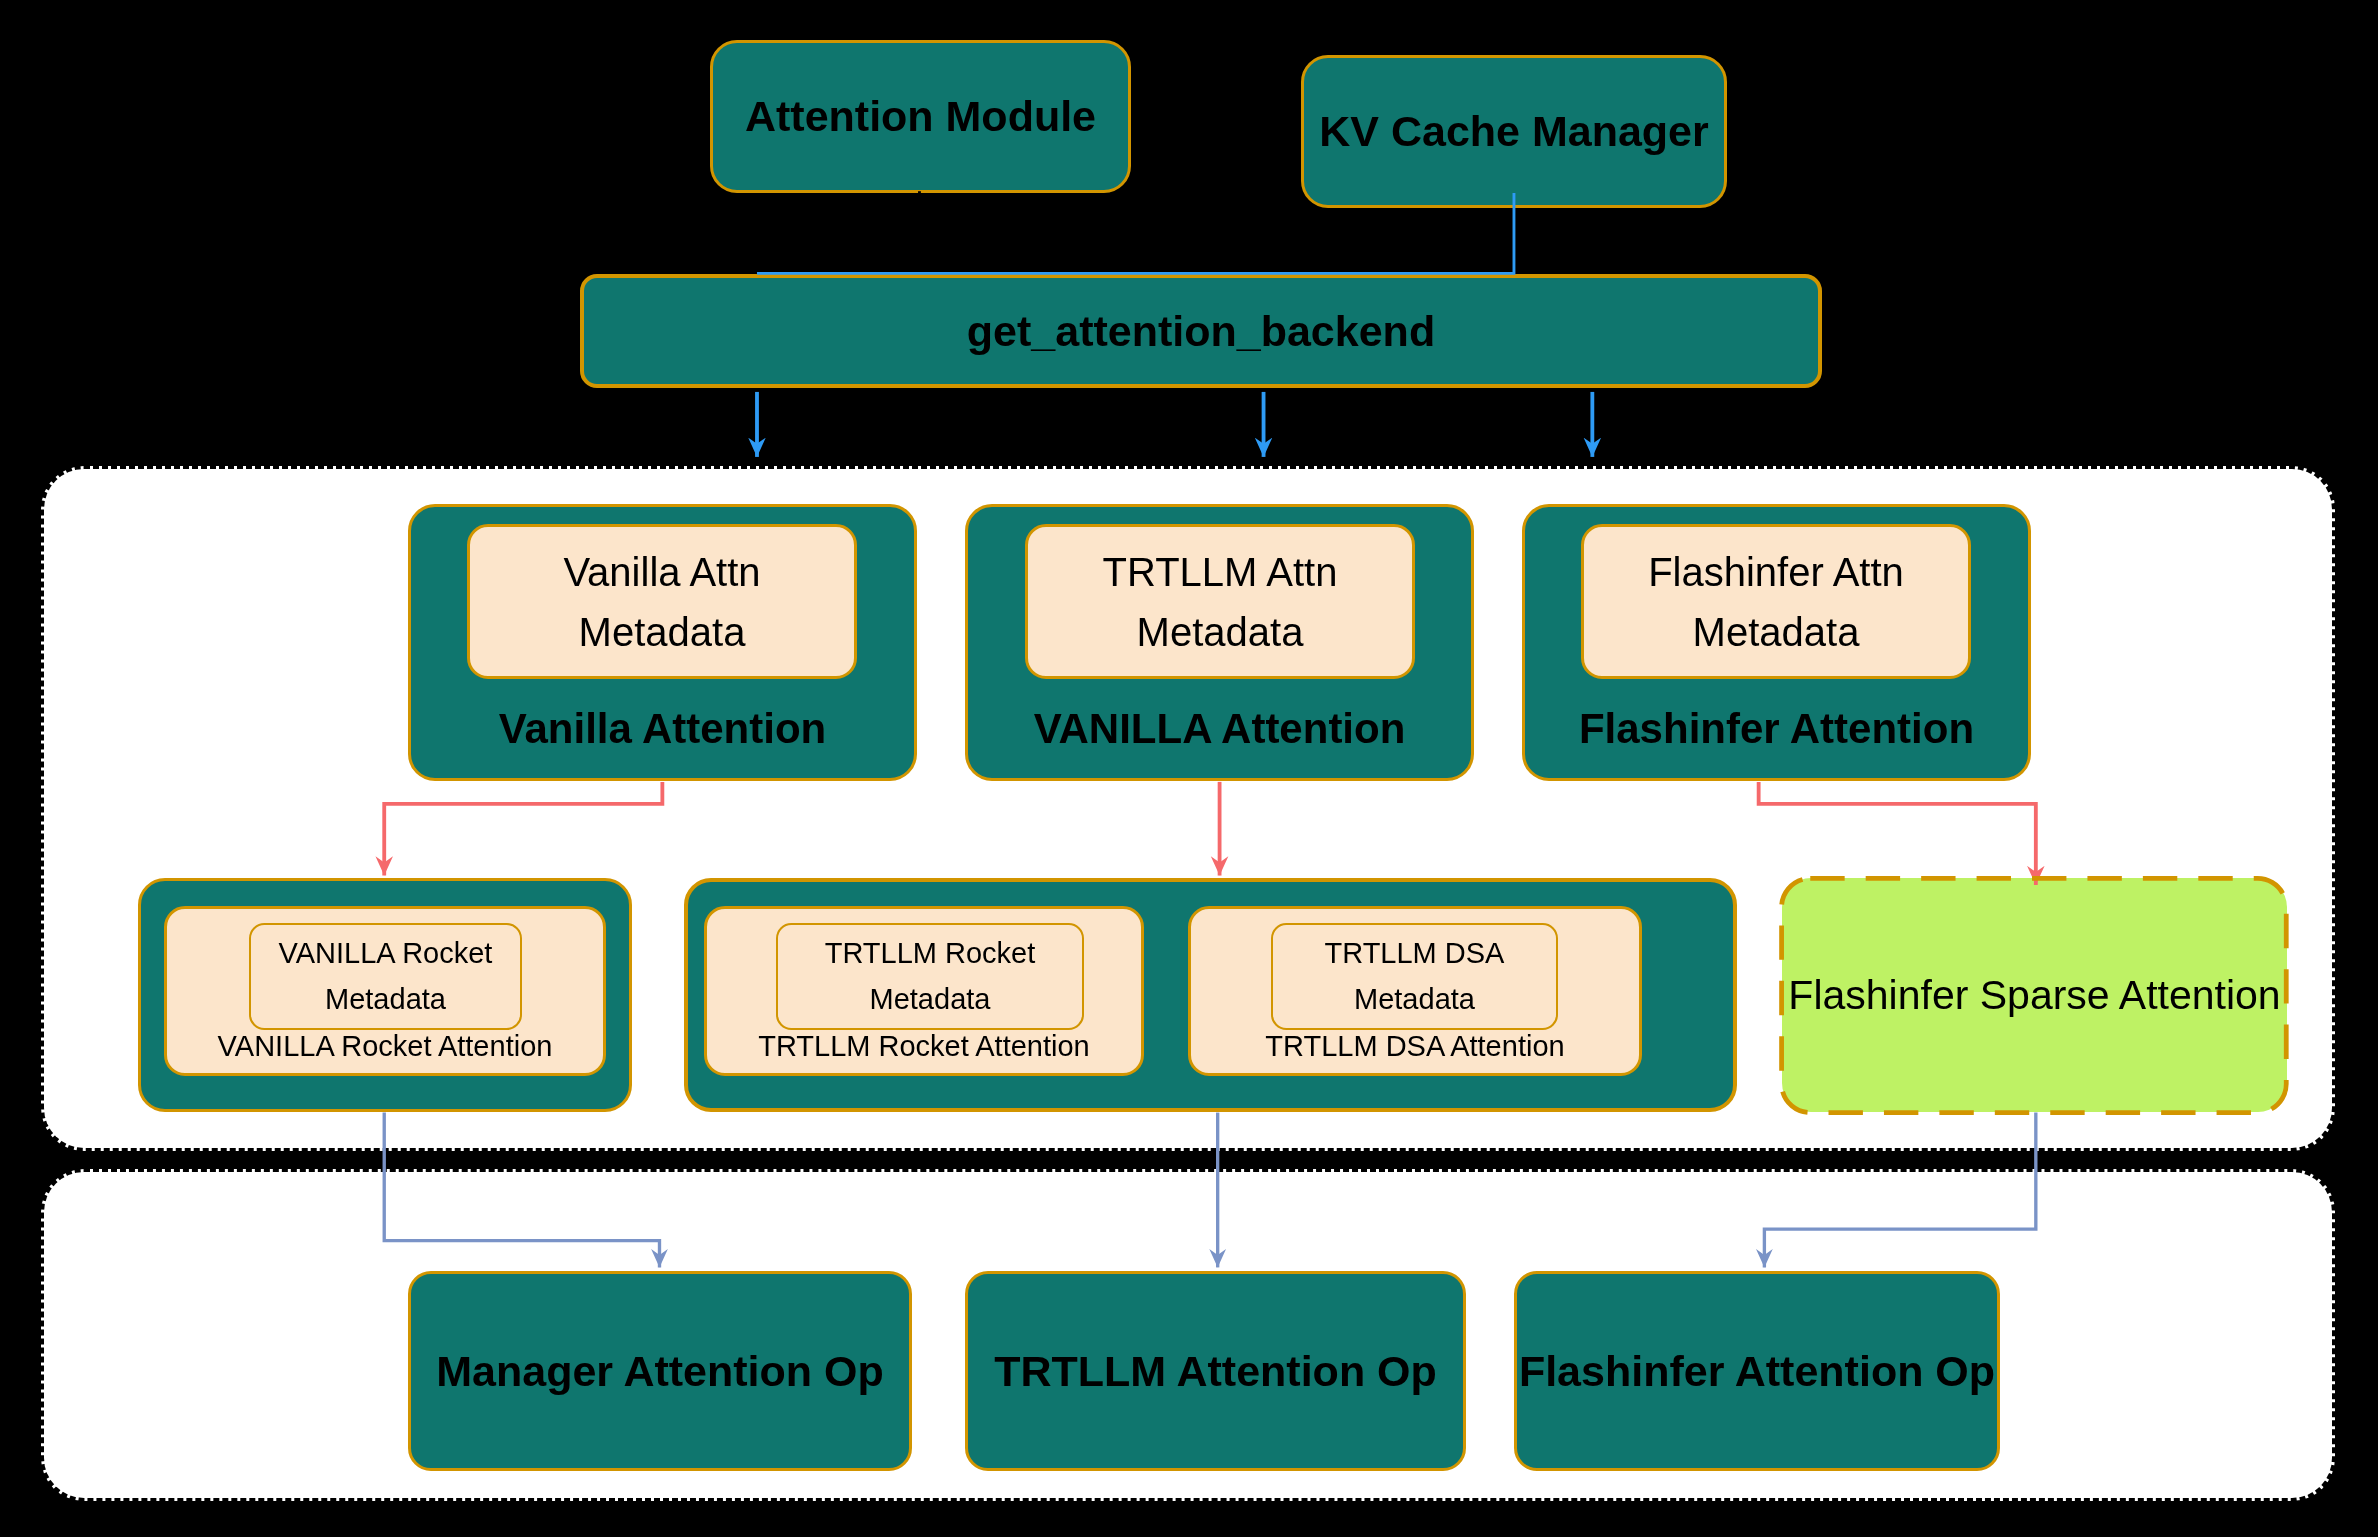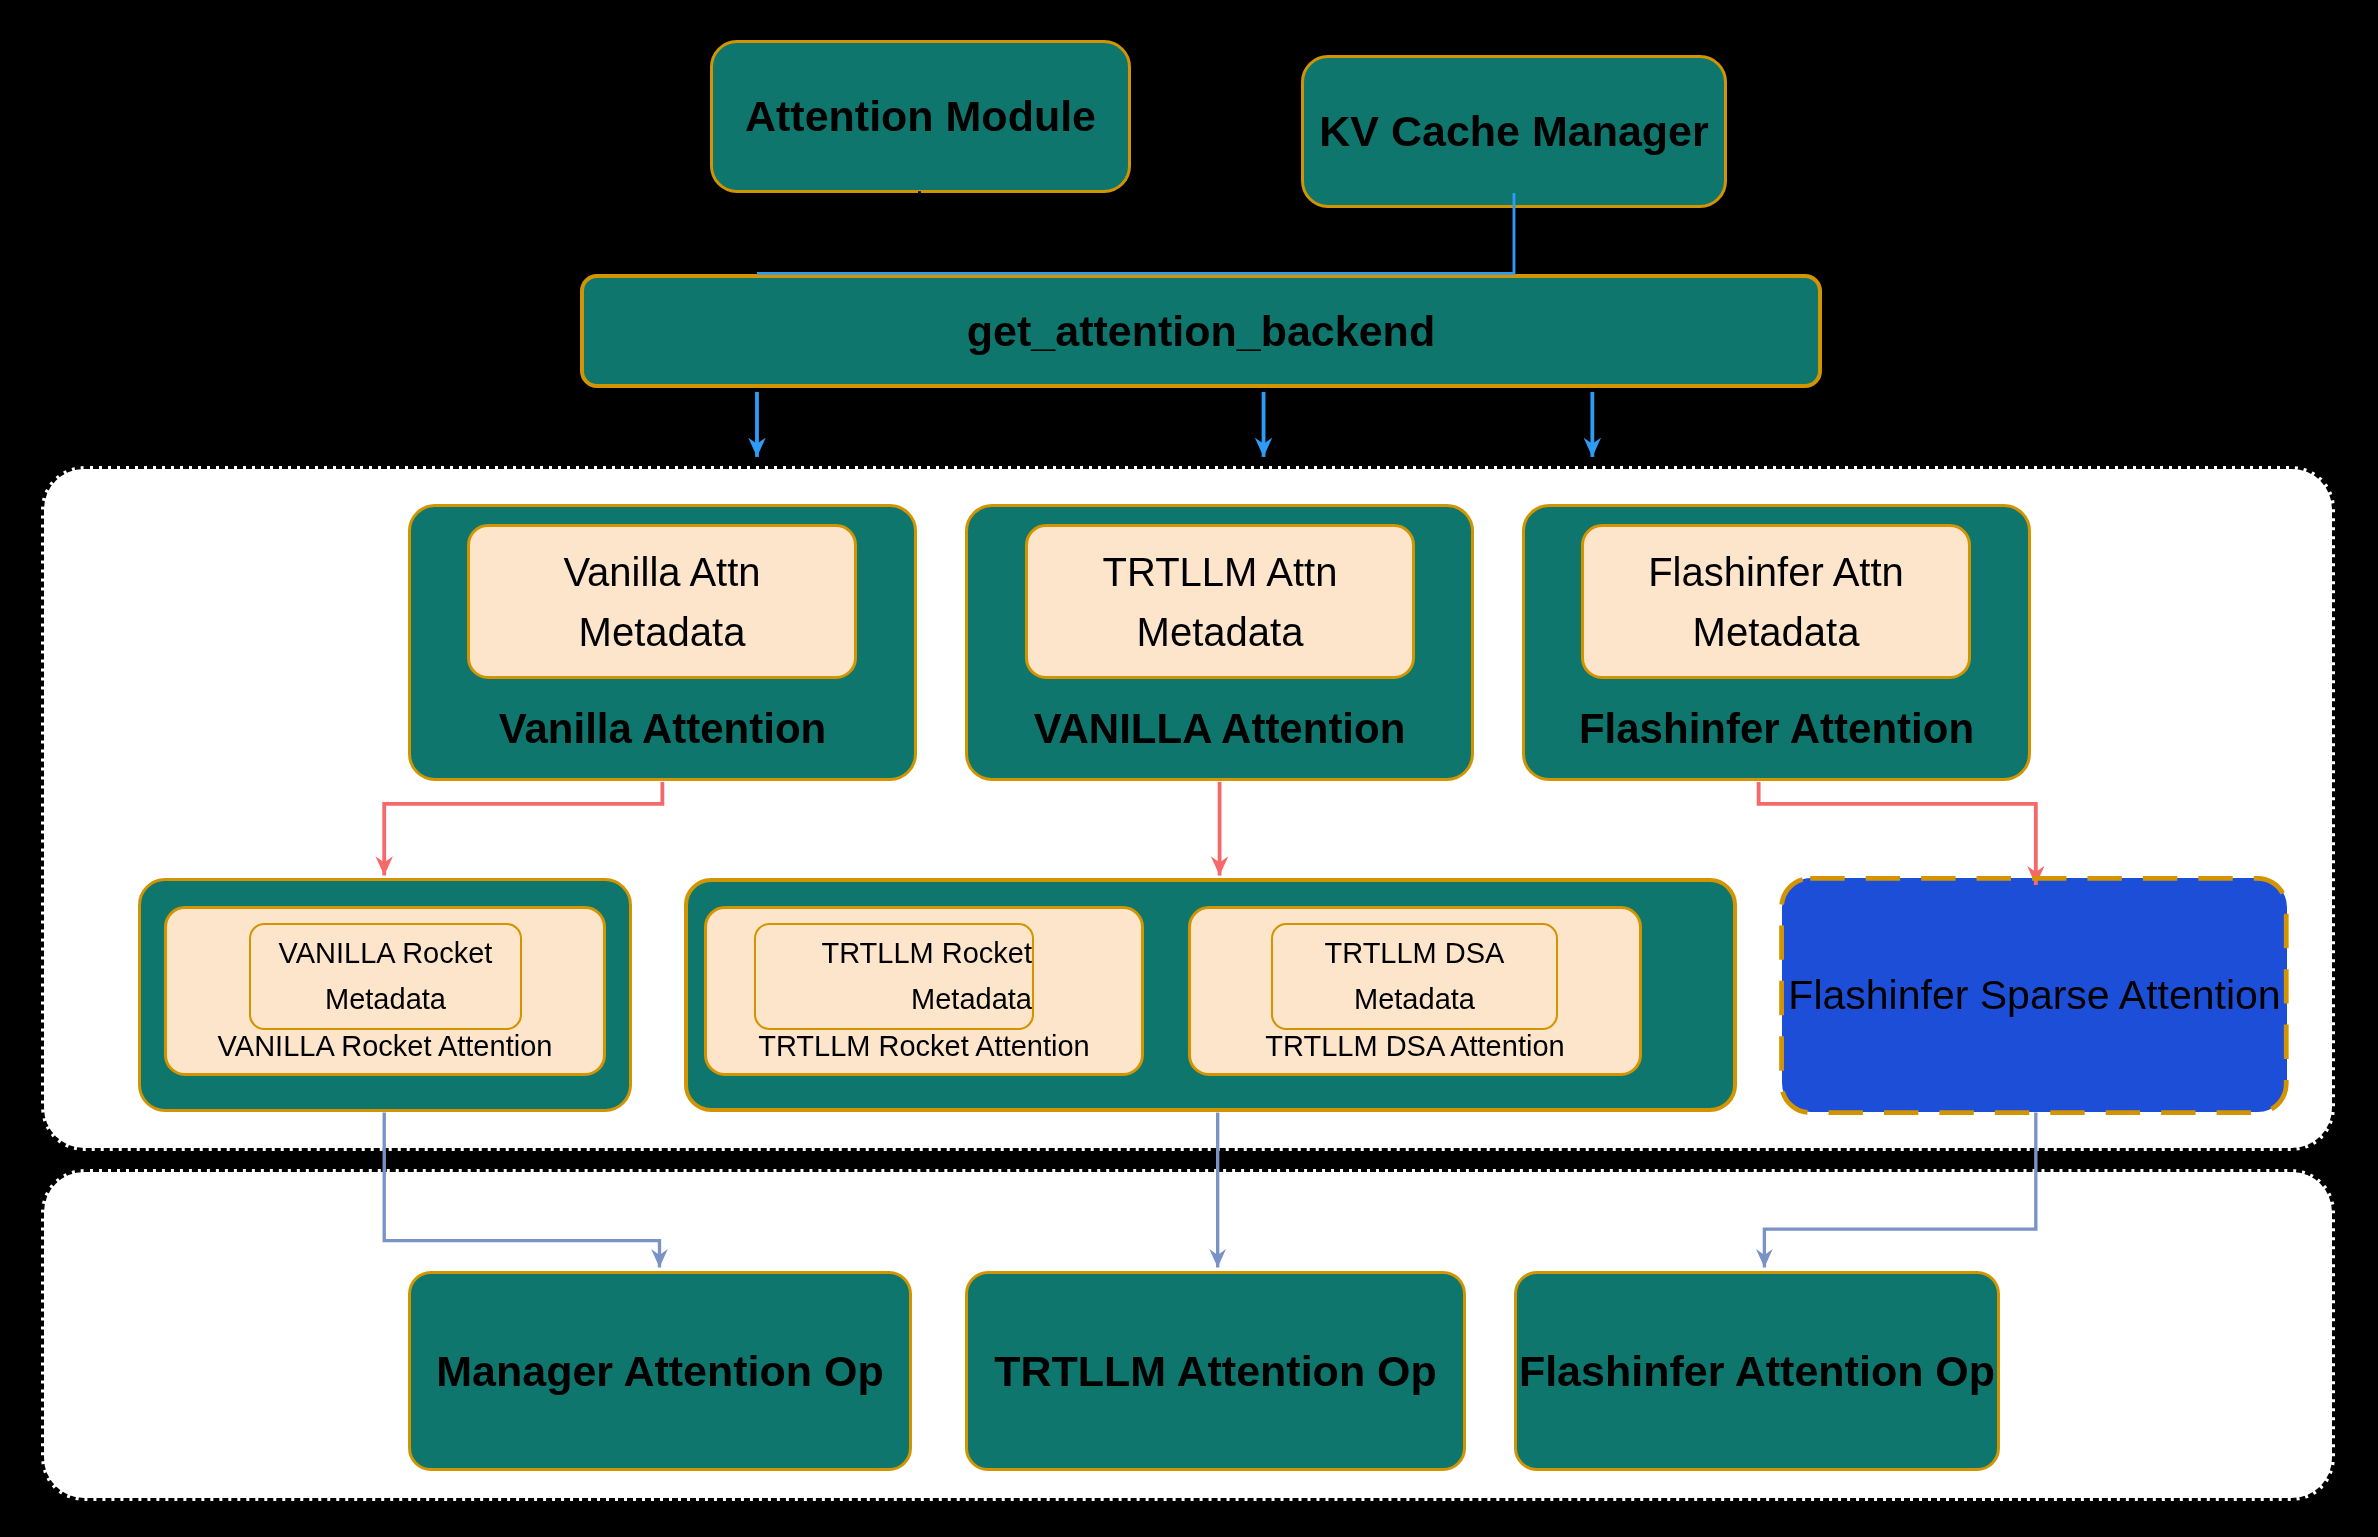--- a/index.html
+++ b/index.html
@@ -34,21 +34,21 @@
     display:flex;flex-direction:column;align-items:center;justify-content:space-evenly;
     font-size:29px;text-align:center;
   }
   .mid-label{
     position:absolute;left:0;right:0;bottom:9.6px;text-align:center;font-size:29px;white-space:nowrap;
   }
   .ellipsis{
     position:absolute;font-size:38px;letter-spacing:1.9px;color:#1a1a1a;
   }
   .sparse-node{
-    position:absolute;background:#1d4ed8;border:none;border-radius:29px;
+    position:absolute;background:#bef264;border:none;border-radius:29px;
     display:flex;align-items:center;justify-content:center;text-align:center;box-sizing:border-box;
     font-size:41px;
   }
   svg.overlay{position:absolute;left:0;top:0;z-index:50;pointer-events:none;}
   .z1{z-index:1}.z2{z-index:2}
 </style>
 </head>
 <body>
 
 <div id="stage">
@@ -105,21 +105,21 @@
   <div class="mini-meta z2" style="left:249px;top:923px;width:273px;height:107px;">
     <div>VANILLA Rocket</div>
     <div>Metadata</div>
   </div>
 
   <div class="node thick z2" style="left:684px;top:878px;width:1053px;height:234px;"></div>
 
   <div class="mid-box z2" style="left:704px;top:906px;width:440px;height:170px;">
     <span class="mid-label">TRTLLM Rocket Attention</span>
   </div>
-  <div class="mini-meta z2" style="left:754px;top:923px;width:280px;height:107px;align-items:flex-end;">
+  <div class="mini-meta z2" style="left:776px;top:923px;width:308px;height:107px;">
     <div>TRTLLM Rocket</div>
     <div>Metadata</div>
   </div>
 
   <div class="mid-box z2" style="left:1188px;top:906px;width:454px;height:170px;">
     <span class="mid-label">TRTLLM DSA Attention</span>
   </div>
   <div class="mini-meta z2" style="left:1271px;top:923px;width:287px;height:107px;">
     <div>TRTLLM DSA</div>
     <div>Metadata</div>

